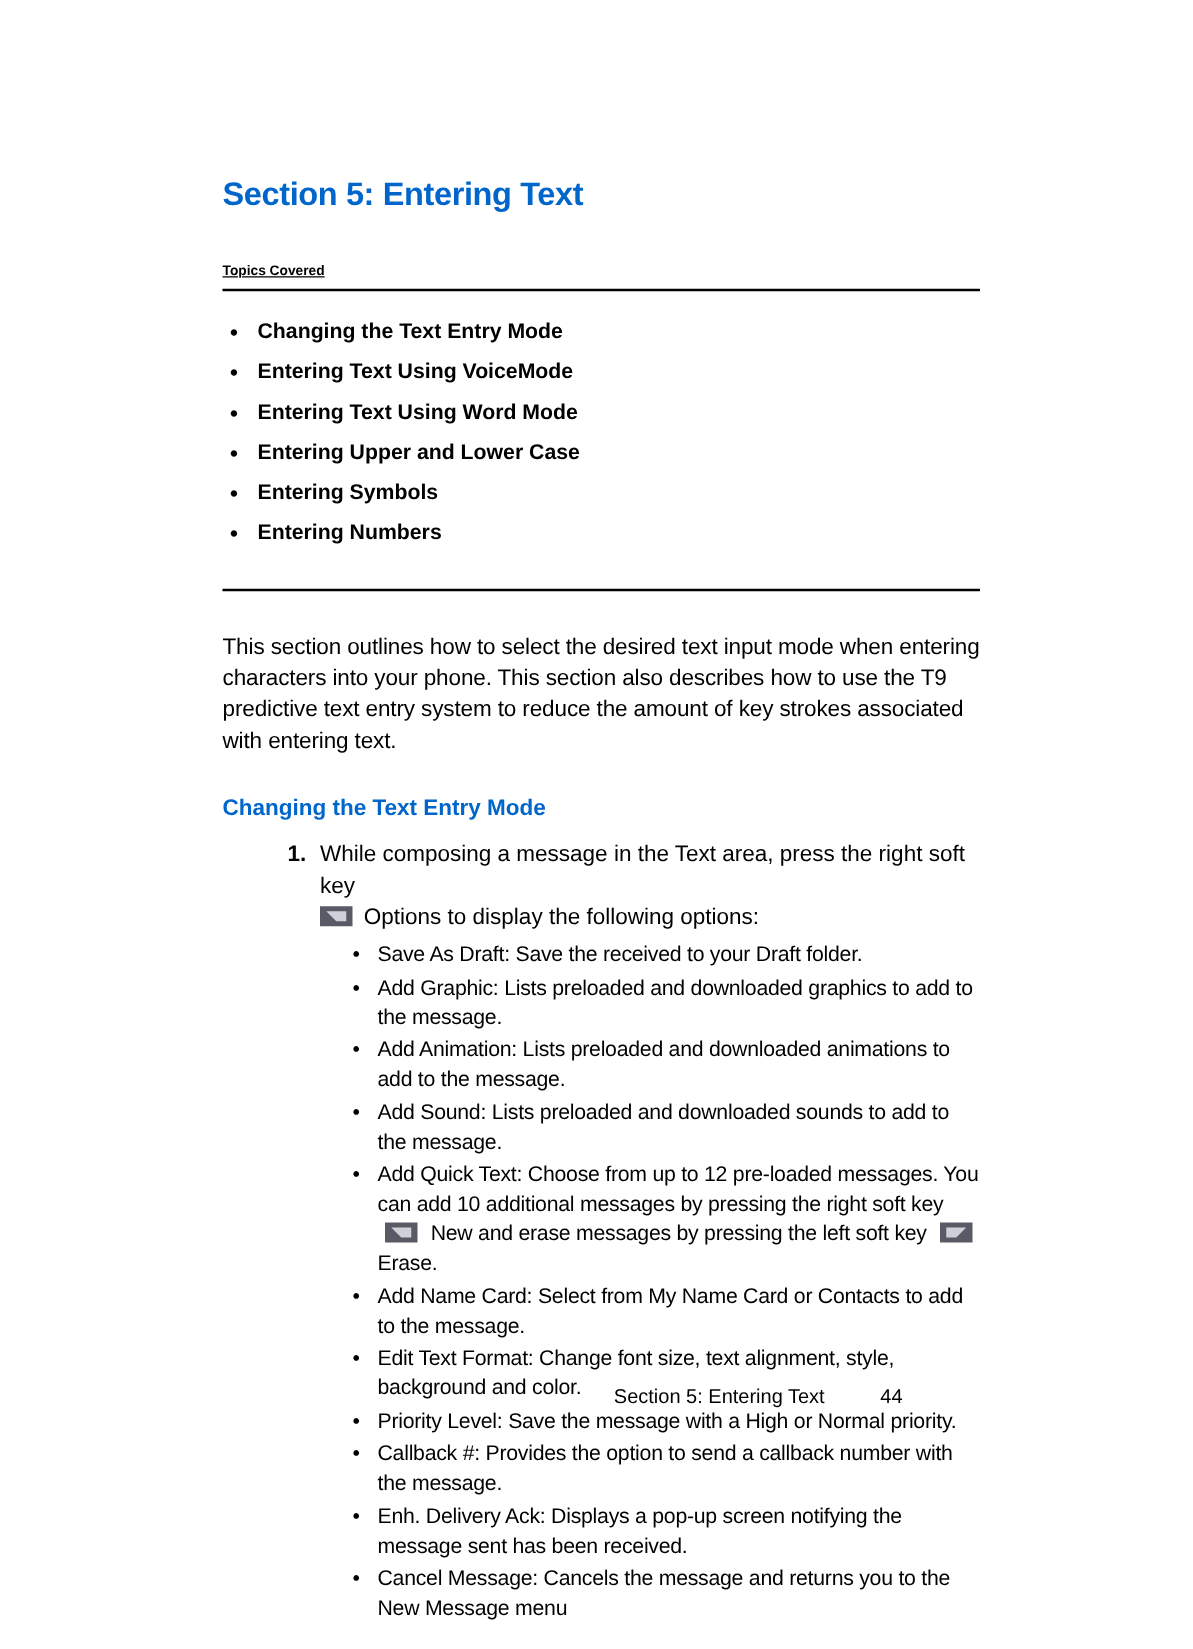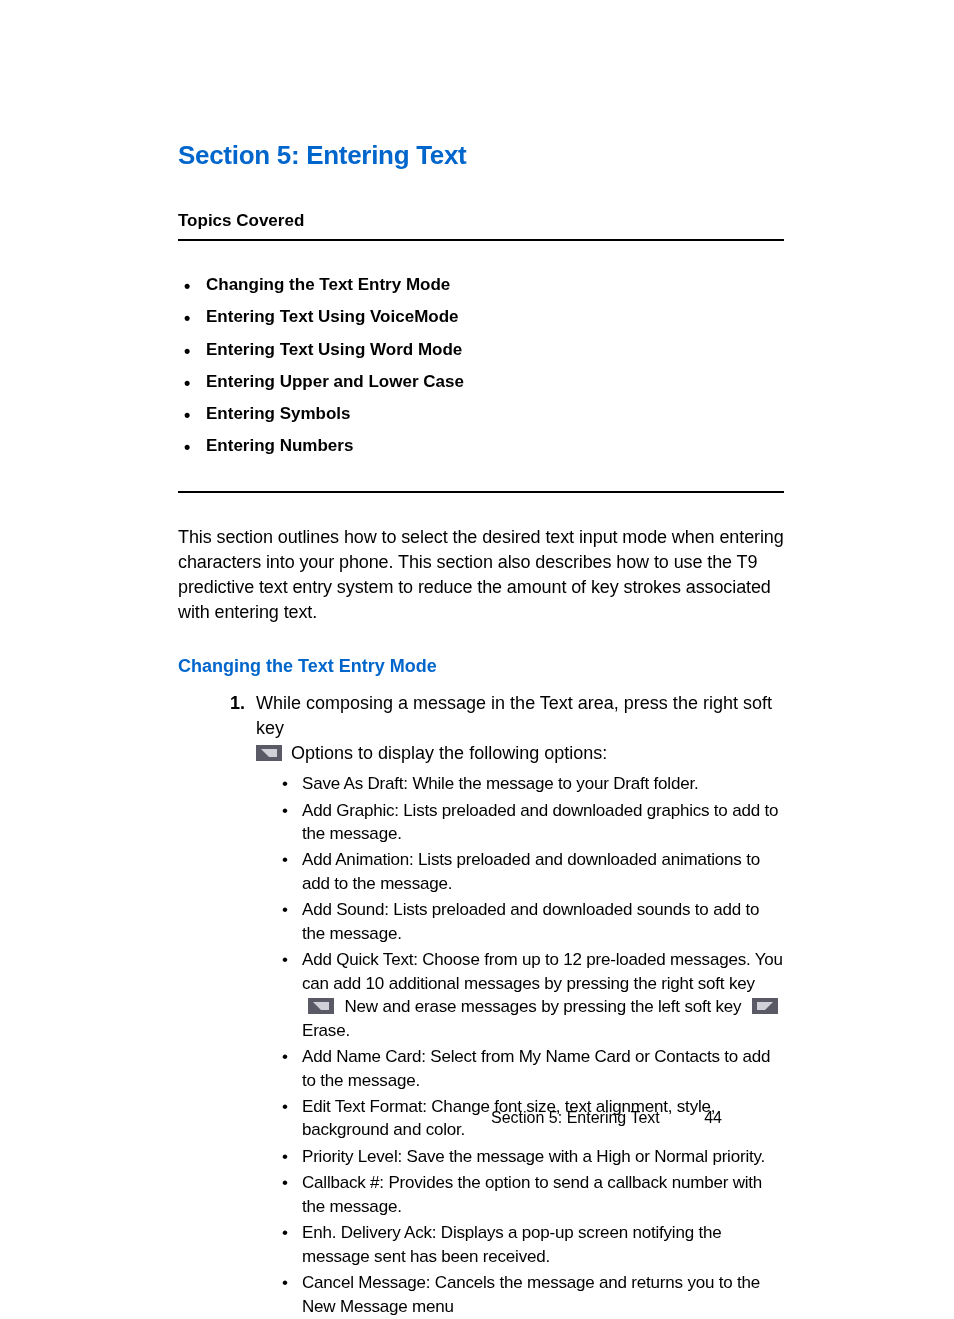--- a/index.html
+++ b/index.html
@@ -12,26 +12,27 @@
   }
   .section-title {
     color: #0066cc;
     font-size: 26px;
     font-weight: bold;
     margin-bottom: 40px;
     font-stretch: condensed;
     letter-spacing: -0.3px;
   }
   .topics-heading {
-    font-size: 17px;
+    font-size: 11px;
     font-weight: bold;
     padding-bottom: 8px;
     border-bottom: 2px solid #000;
-    margin-bottom: 28px;
+    margin-bottom: 16px;
     font-stretch: condensed;
+    text-decoration: underline;
   }
   .topics-list {
     list-style: none;
     margin-left: 4px;
     margin-bottom: 28px;
   }
   .topics-list li {
     font-size: 17px;
     font-weight: bold;
     line-height: 1.9;
@@ -162,21 +163,21 @@
     <div class="options-line">
       <span class="softkey-icon">
         <svg width="20" height="12" viewBox="0 0 20 12">
             <path d="M2 2 L18 2 L18 10 L10 10 L2 2 Z" fill="#d0d0d8"></path>
           </svg>
       </span>
       <span class="bold">Options</span><span> to display the following options:</span>
     </div>
 
     <ul class="sub-bullets">
-      <li>Save As Draft: While the message to your Draft folder.</li>
+      <li>Save As Draft: Save the received to your Draft folder.</li>
       <li>Add Graphic: Lists preloaded and downloaded graphics to add to the message.</li>
       <li>Add Animation: Lists preloaded and downloaded animations to add to the message.</li>
       <li>Add Sound: Lists preloaded and downloaded sounds to add to the message.</li>
       <li>
         <span>Add Quick Text: Choose from up to 12 pre-loaded messages. You can add 10 additional messages by pressing the right soft key </span><span class="inline-icon"><svg width="20" height="12" viewBox="0 0 20 12">
               <path d="M2 2 L18 2 L18 10 L10 10 L2 2 Z" fill="#d0d0d8"></path>
             </svg></span><span> New and erase messages by pressing the left soft key </span><span class="inline-icon"><svg width="20" height="12" viewBox="0 0 20 12">
               <path d="M18 2 L2 2 L2 10 L10 10 L18 2 Z" fill="#d0d0d8"></path>
             </svg></span><span> Erase.</span>
       </li>

